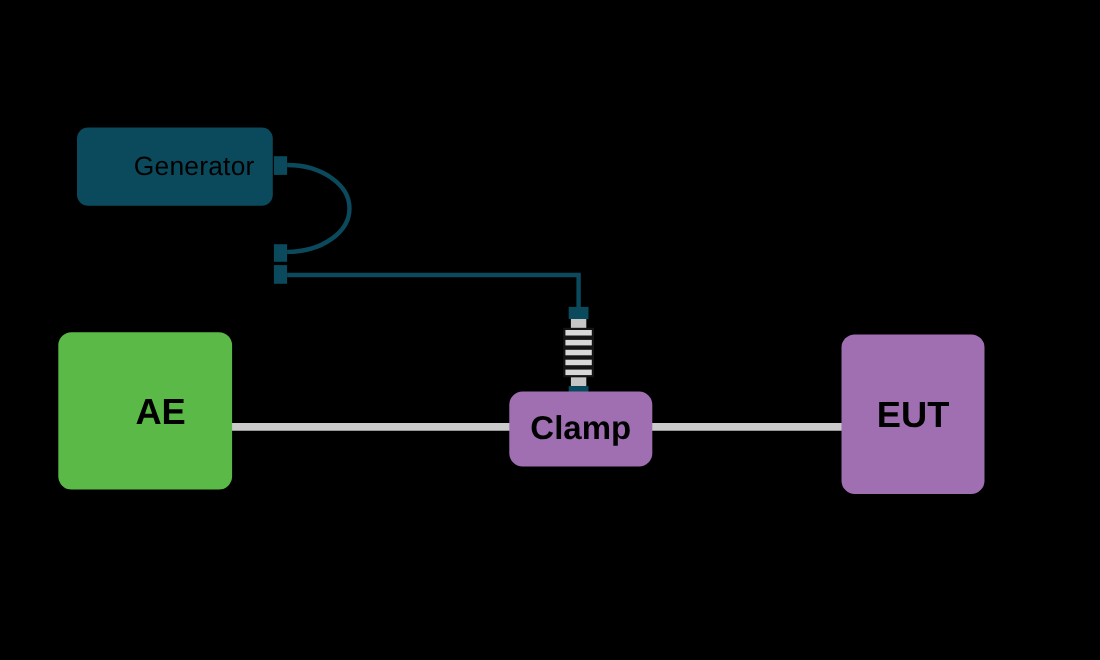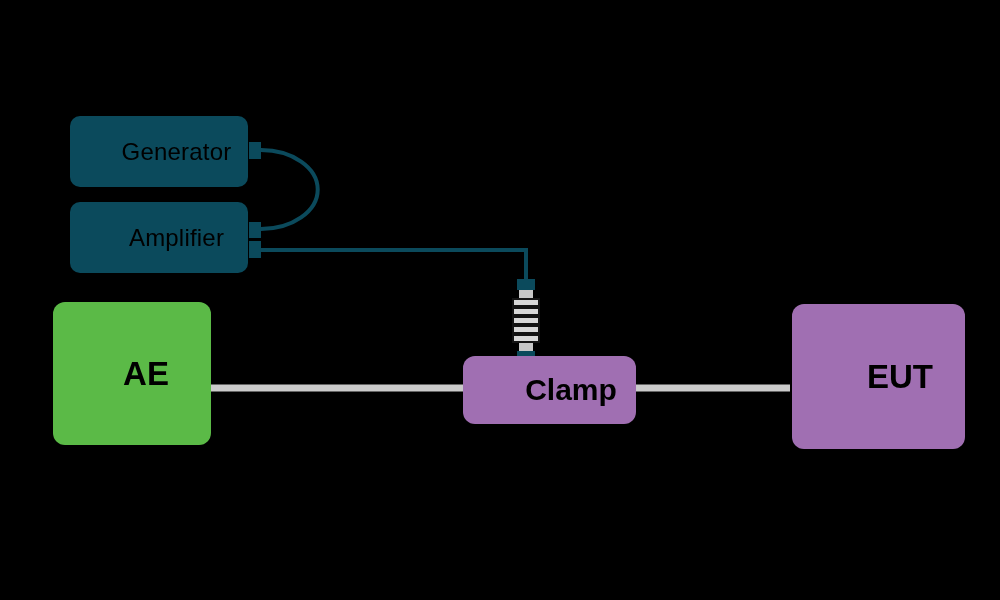--- a/index.html
+++ b/index.html
@@ -30,26 +30,26 @@
   
   .node {
     position: absolute;
     display: flex;
     align-items: center;
     justify-content: center;
     color: var(--labelDark, #000);
   }
   .teal-node   { background: var(--teal);   border-radius: 10px; }
   .green-node  { background: var(--green);  border-radius: 12px; padding-left: 28px; }
-  .purple-node { background: var(--purple); border-radius: 12px; padding-left: 43px; }
+  .purple-node { background: var(--purple); border-radius: 12px; }
   #generator { left: 70px;  top: 116px; width: 178px; height: 71px; }
   #amplifier { left: 70px;  top: 202px; width: 178px; height: 71px; }
   #ae        { left: 53px;  top: 302px; width: 130px; height: 143px; }
   #clamp     { left: 463px; top: 356px; width: 130px; height: 68px; }
-  #eut       { left: 765px; top: 304px; width: 130px; height: 145px; margin-left: 27px; }
+  #eut       { left: 765px; top: 304px; width: 130px; height: 145px; }
   .label-sm { font-size: 24px; font-weight: 400; letter-spacing: 0.2px; margin-left: 35px; }
   .label-md { font-size: 30px; font-weight: 600; }
   .label-lg { font-size: 33px; font-weight: 600; }
 </style>
 </head>
 <body>
 
 <div class="stage">
 
   <svg class="wires" width="1000" height="600" viewBox="0 0 1000 600">
@@ -75,23 +75,20 @@
       <rect class="rib-light" x="514" y="336" width="24" height="5"></rect>
       <rect class="neck-gray" x="519" y="343" width="14" height="8"></rect>
       <rect class="teal-fill" x="517" y="351" width="18" height="9"></rect>
     </g>
   </svg>
 
   <div class="node teal-node" id="generator">
     <span class="label-sm">Generator</span>
   </div>
 
-  <div class="node teal-node" id="amplifier">
-    <span class="label-sm">Amplifier</span>
-  </div>
 
   <div class="node green-node" id="ae">
     <span class="label-lg">AE</span>
   </div>
 
   <div class="node purple-node" id="clamp">
     <span class="label-md">Clamp</span>
   </div>
 
   <div class="node purple-node" id="eut">

